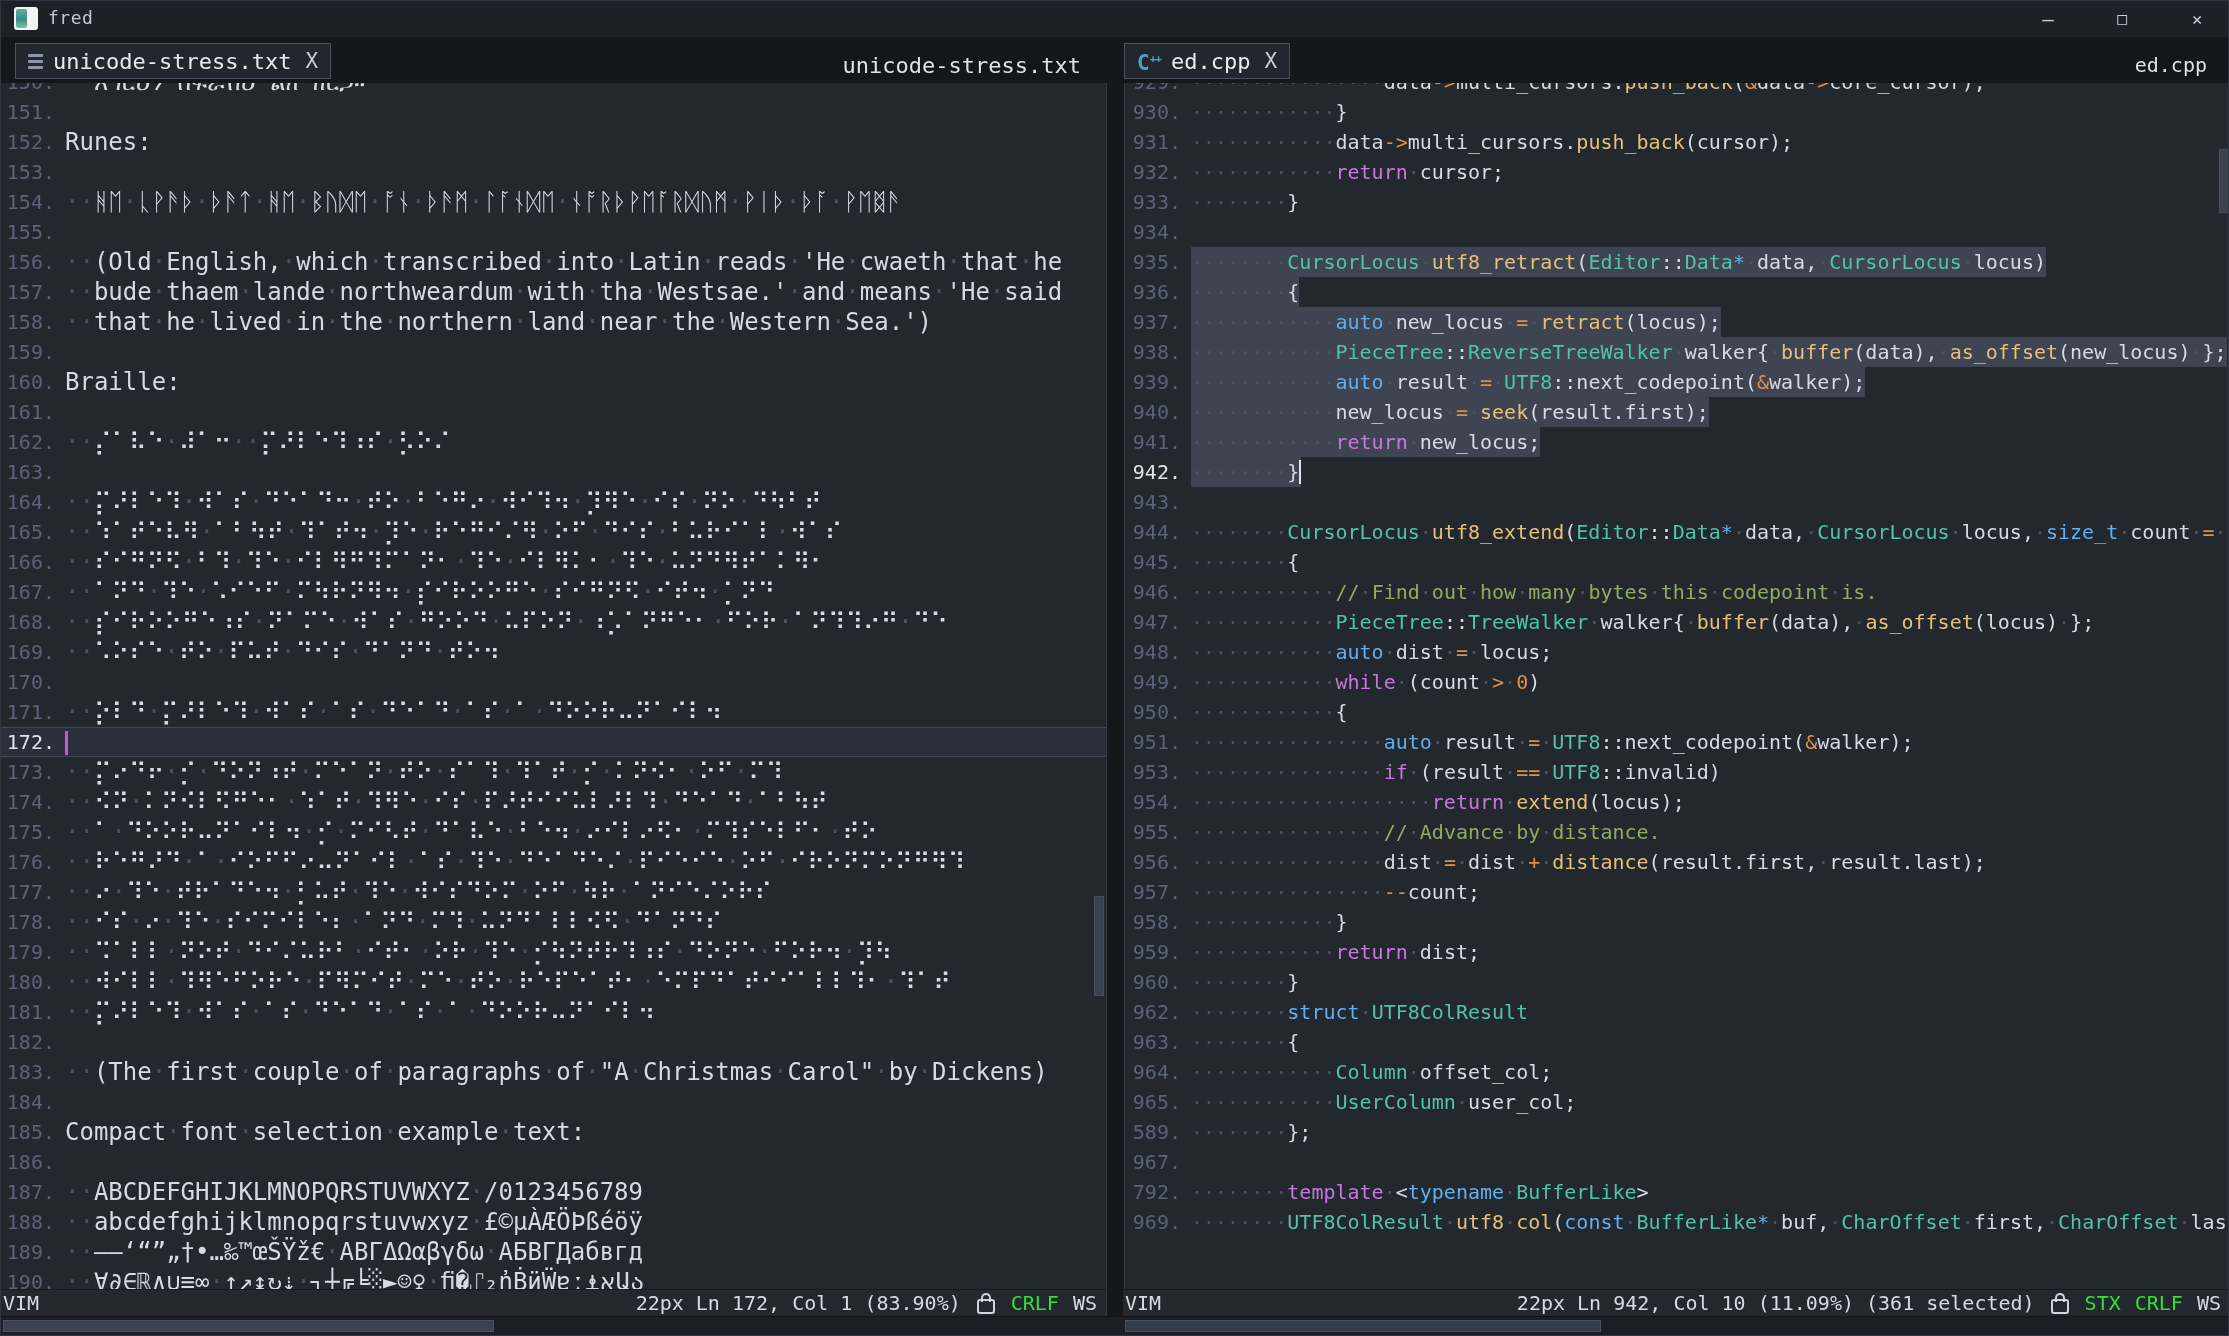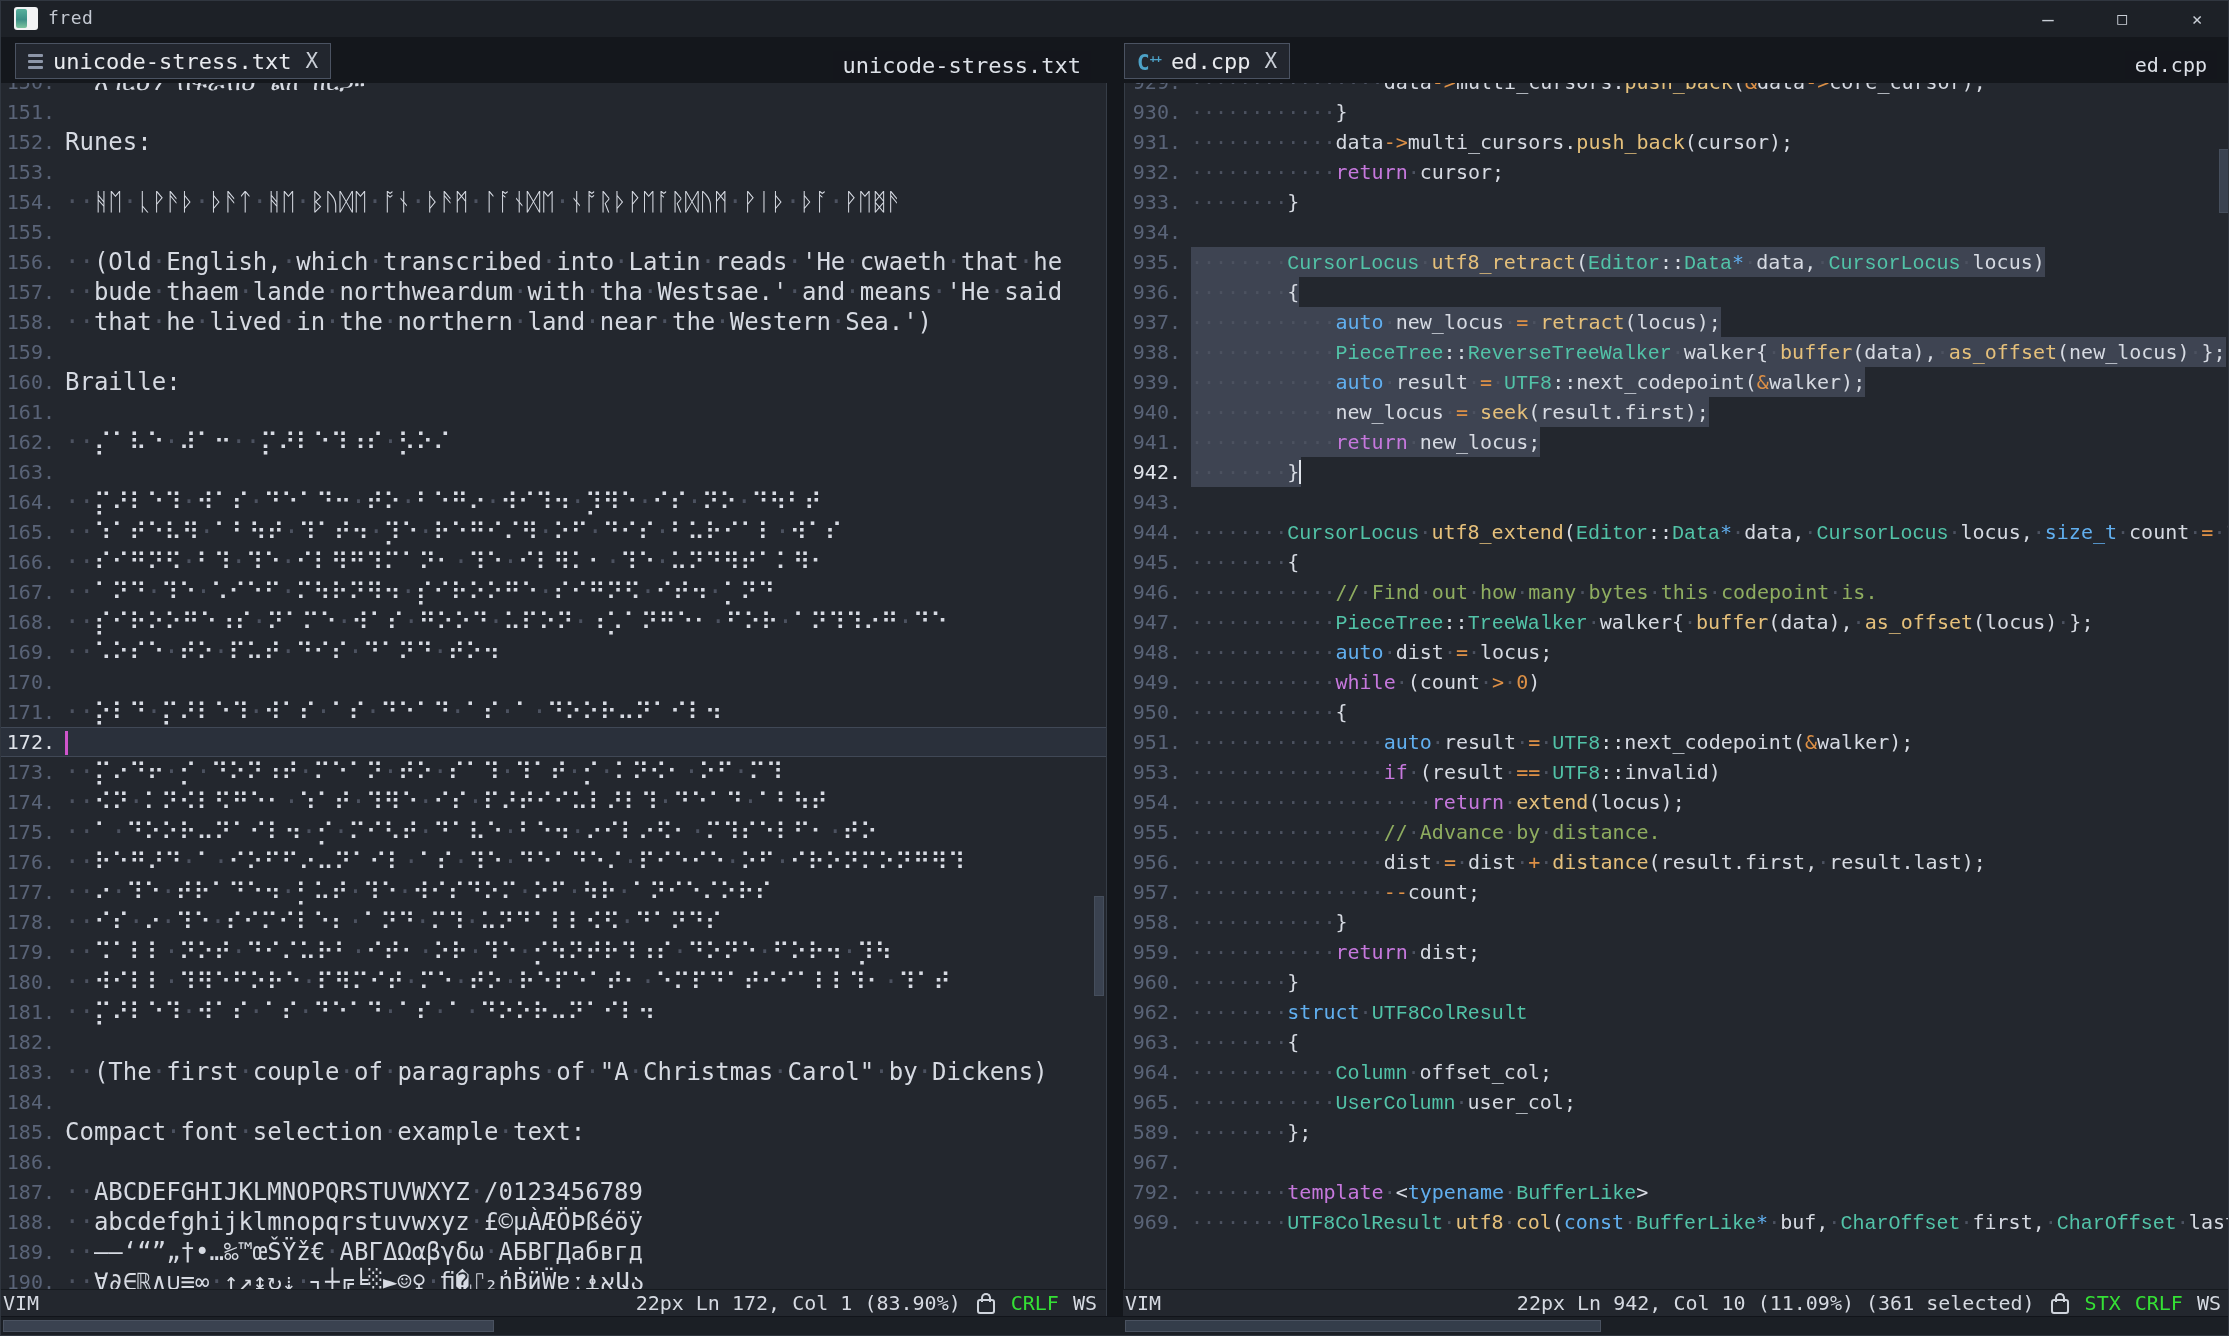--- a/index.html
+++ b/index.html
@@ -35,21 +35,21 @@
   .row{display:flex;height:30px;line-height:30px;white-space:pre;align-items:stretch;}
   .gut{flex:0 0 54px;text-align:right;color:#5a6478;font-size:20px;}
   .pane.right .gut{flex:0 0 58px;}
   .gut.curnum{color:#dfe3ea;}
   .txt{margin-left:10px;flex:0 0 auto;}
   .pane.left .txt{font-size:24px;color:#d6dae2;}
   .pane.right .txt{font-size:20px;color:#d6dae2;}
   .row.cur{background:#2a303b;box-shadow:inset 0 1px 0 #404856,inset 0 -1px 0 #404856;}
   .row .txt.selbg{background:#3e4452;}
   .ws{color:#4c5260;}
-  .p{color:#d6dae2;} .k{color:#c678dd;text-align:right;} .t{color:#52c3a8;font-family:Liberation Mono, monospace;} .f{color:#e5c07b;}
+  .p{color:#d6dae2;} .k{color:#c678dd;text-align:right;} .t{color:#52c3a8;} .f{color:#e5c07b;}
   .b{color:#61afef;} .o{color:#dd9046;} .c{color:#8fad60;}
   .caret-l{display:inline-block;width:3px;height:24px;background:#cf55cc;vertical-align:-5px;}
   .caret-r{display:inline-block;width:2px;height:24px;background:#dfe3ea;vertical-align:-5px;}
   
   .statusbar{position:absolute;bottom:18px;height:28px;background:#23272e;color:#d6dae2;font-size:20px;
              display:flex;align-items:center;z-index:6;box-shadow:inset 0 1px 0 #161a1f;}
   .statusbar.l{left:0;width:1105px;}
   .statusbar.r{left:1122px;width:1107px;}
   .sb-mode{margin-left:2px;}
   .sb-spring{flex:1 1 auto;}

